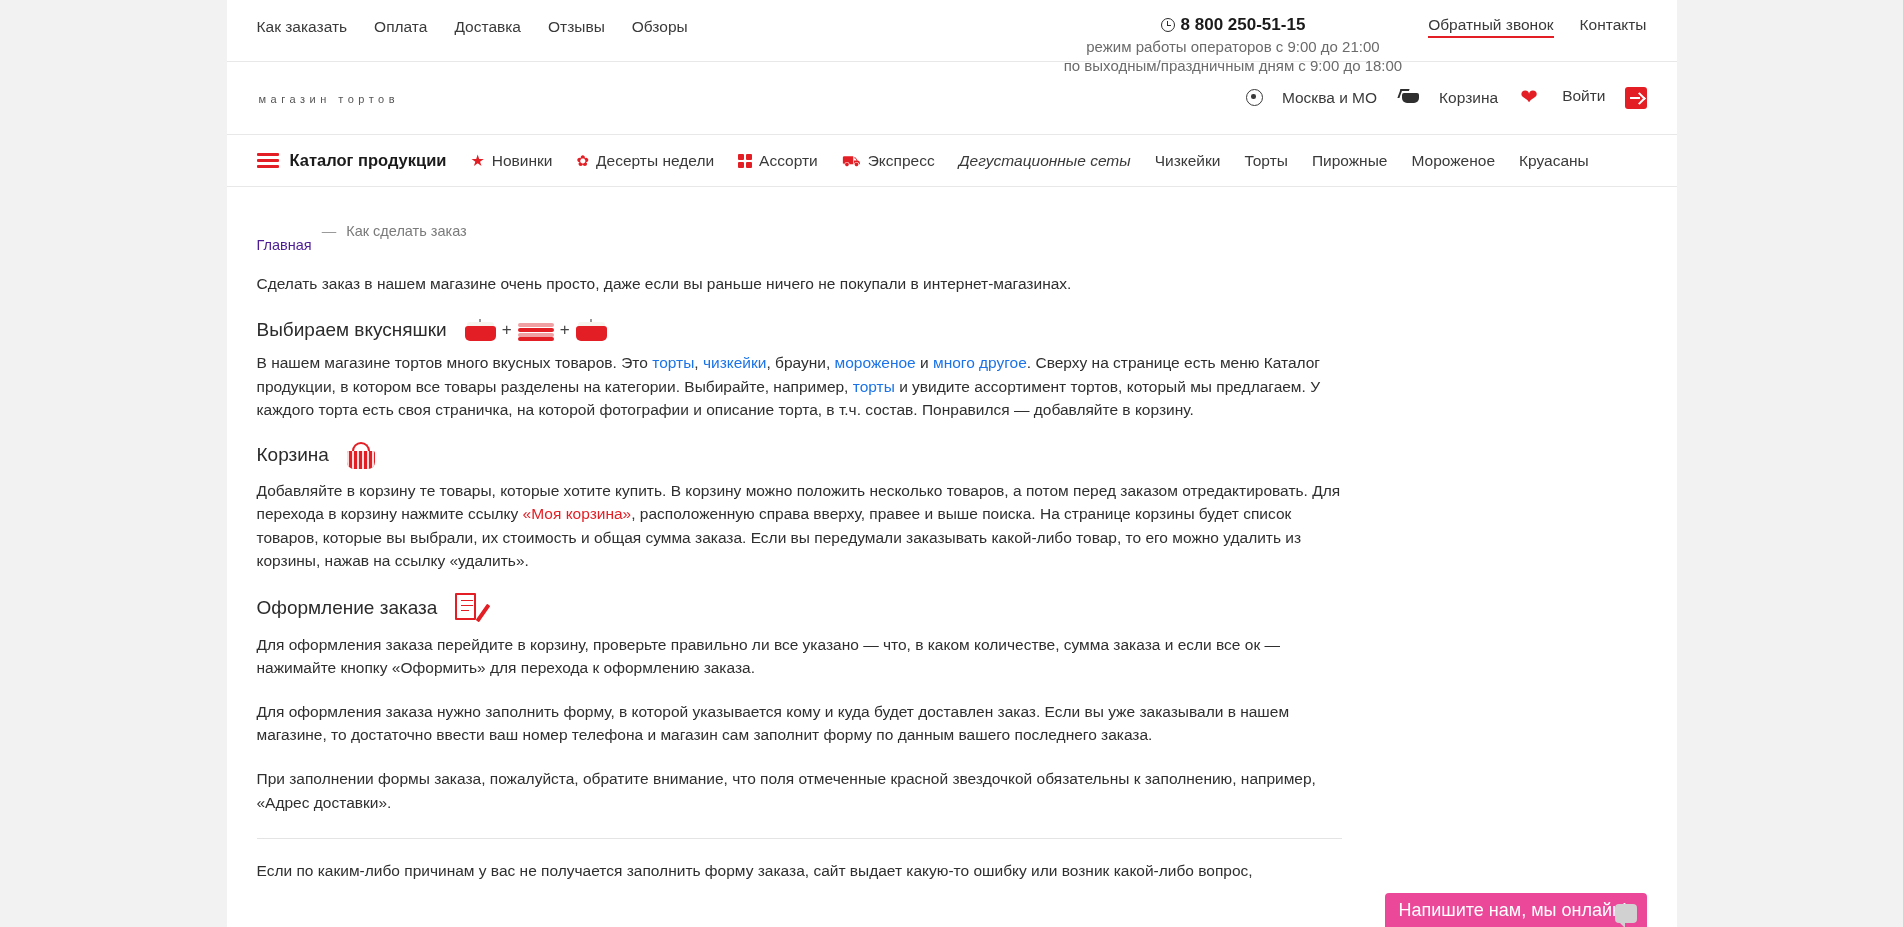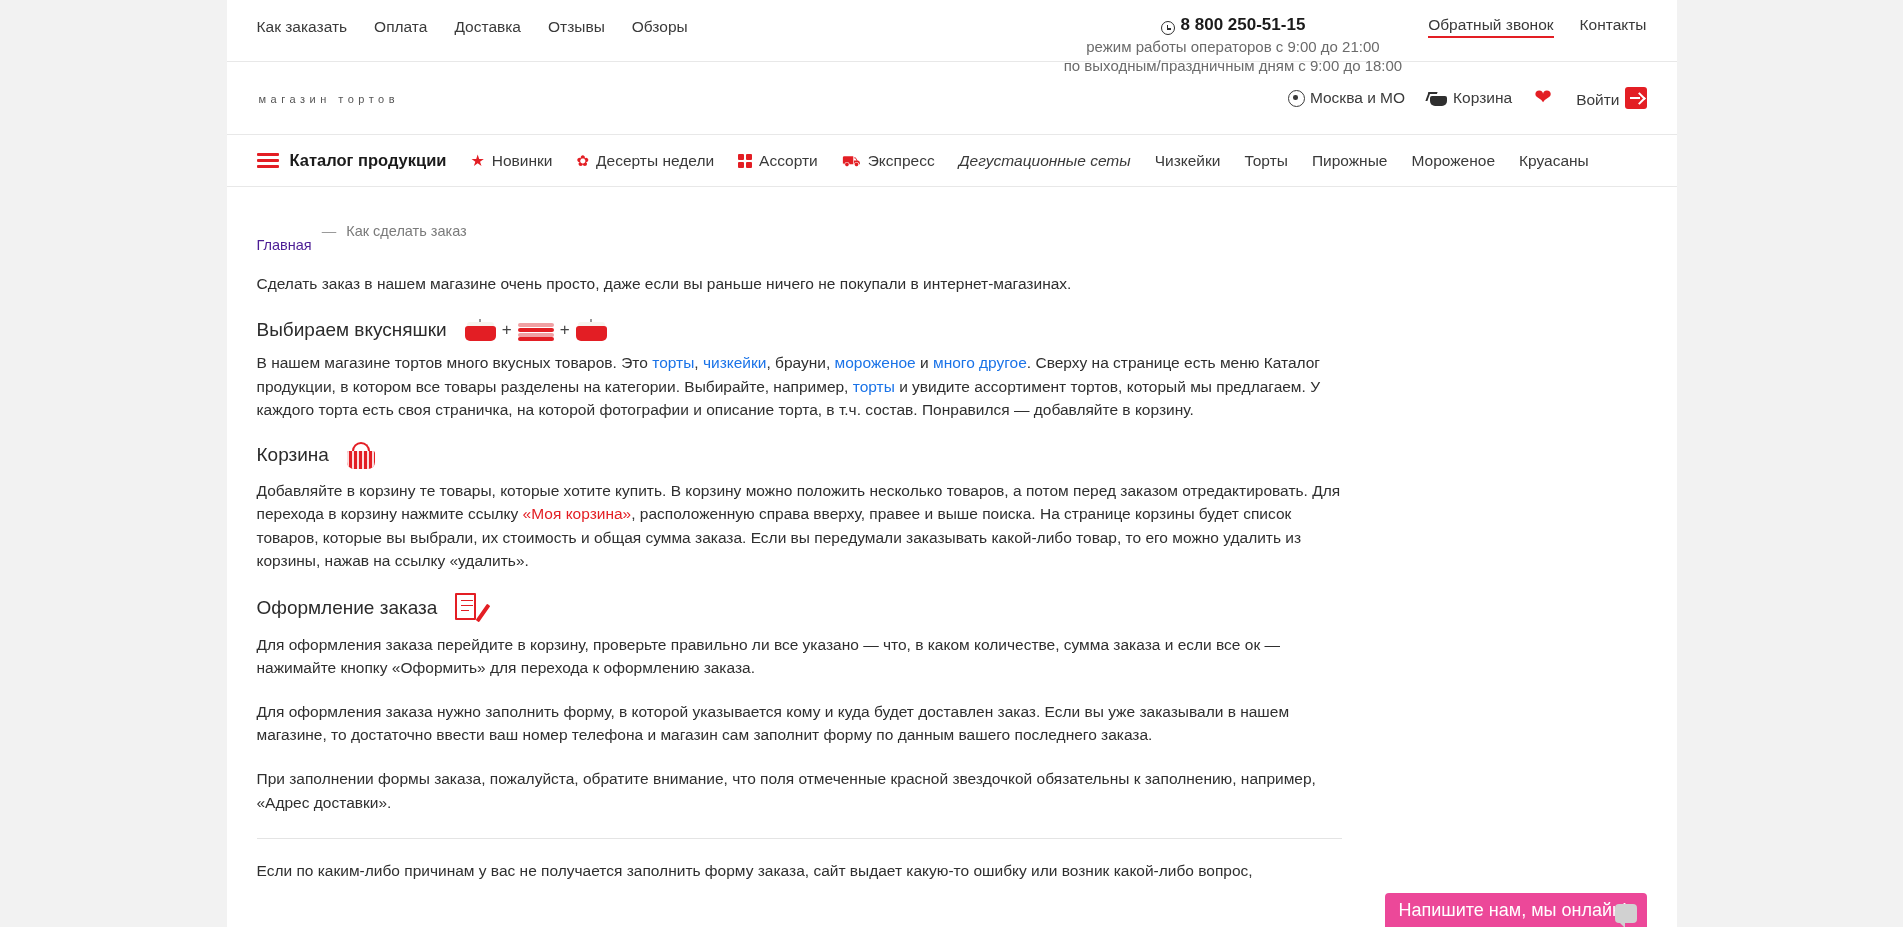--- a/index.html
+++ b/index.html
@@ -48,21 +48,21 @@
     display: flex;
     align-items: flex-start;
     gap: 26px;
   }
   .phoneblock { text-align: center; line-height: 1.25; }
   .phone {
     font-size: 17px;
     font-weight: bold;
     color: #1b1b1b;
     display: flex;
-    align-items: flex-end;
+    align-items: center;
     gap: 6px;
     justify-content: center;
   }
   .phone .clock {
     display: inline-block;
     width: 14px; height: 14px;
     border: 1.6px solid #2d2d2d;
     border-radius: 50%;
     position: relative;
   }
@@ -180,22 +180,22 @@
   }
 
   .headerright {
     margin-left: auto;
     display: flex;
     align-items: center;
     gap: 22px;
   }
   .hr-item {
     display: flex;
-    align-items: flex-end;
-    gap: 5px;
+    align-items: flex-start;
+    gap: 19px;
     font-size: 15.5px;
     color: #3a3a3a;
     cursor: pointer;
     white-space: nowrap;
   }
   .pin {
     width: 17px; height: 17px;
     border: 1.8px solid #3a3a3a;
     border-radius: 50% 50% 50% 50%;
     position: relative;

